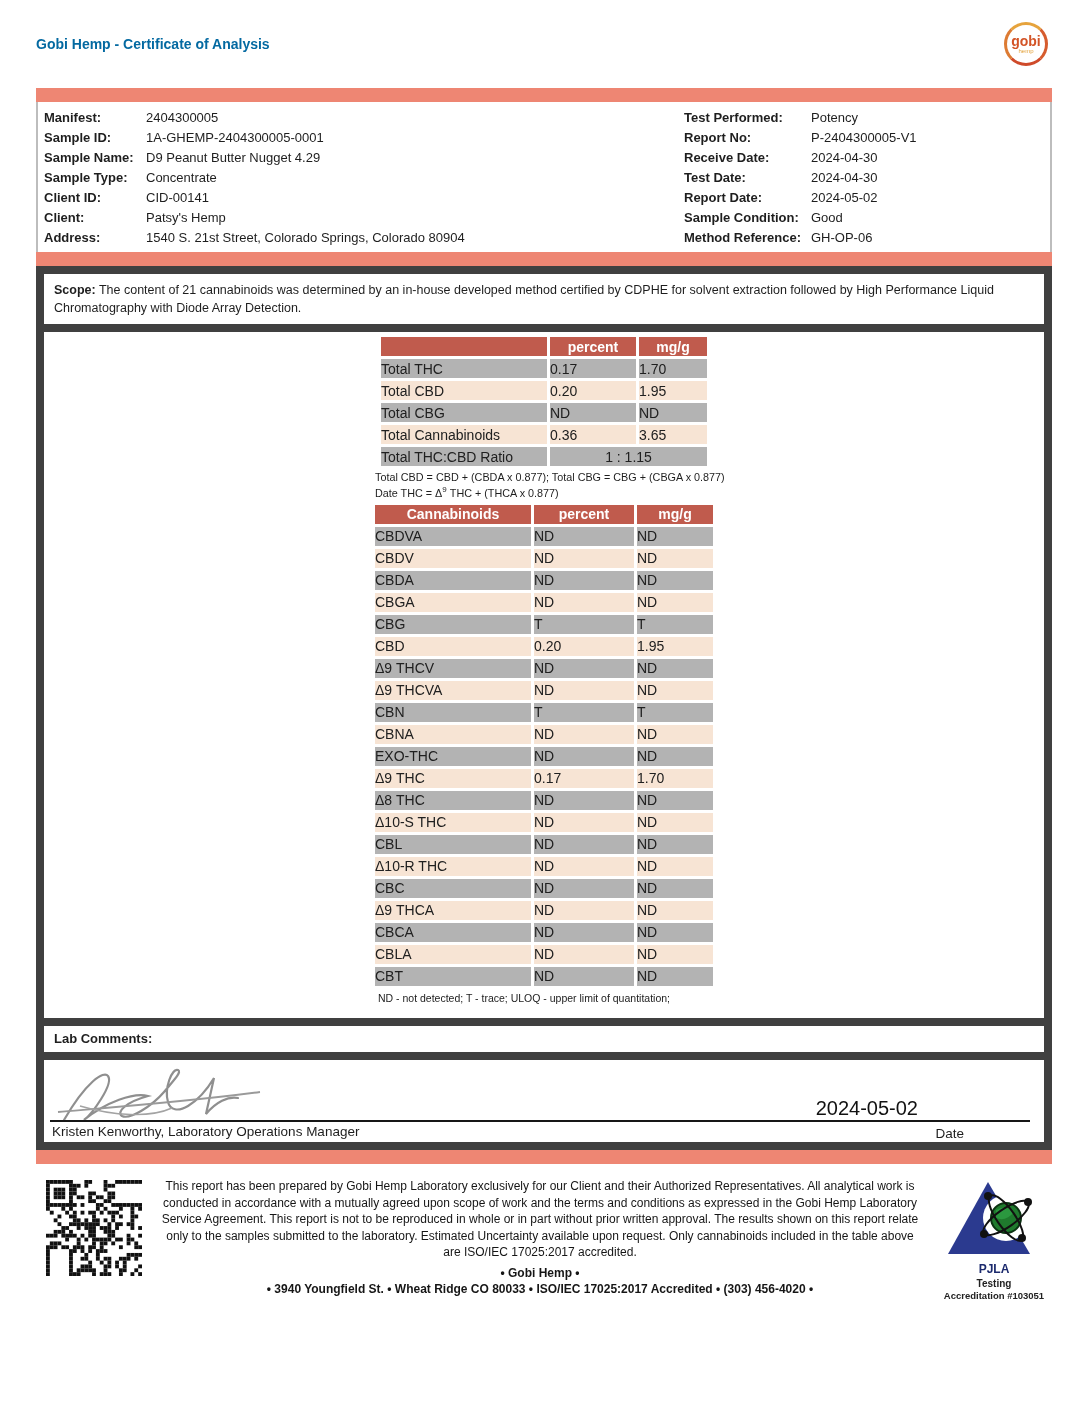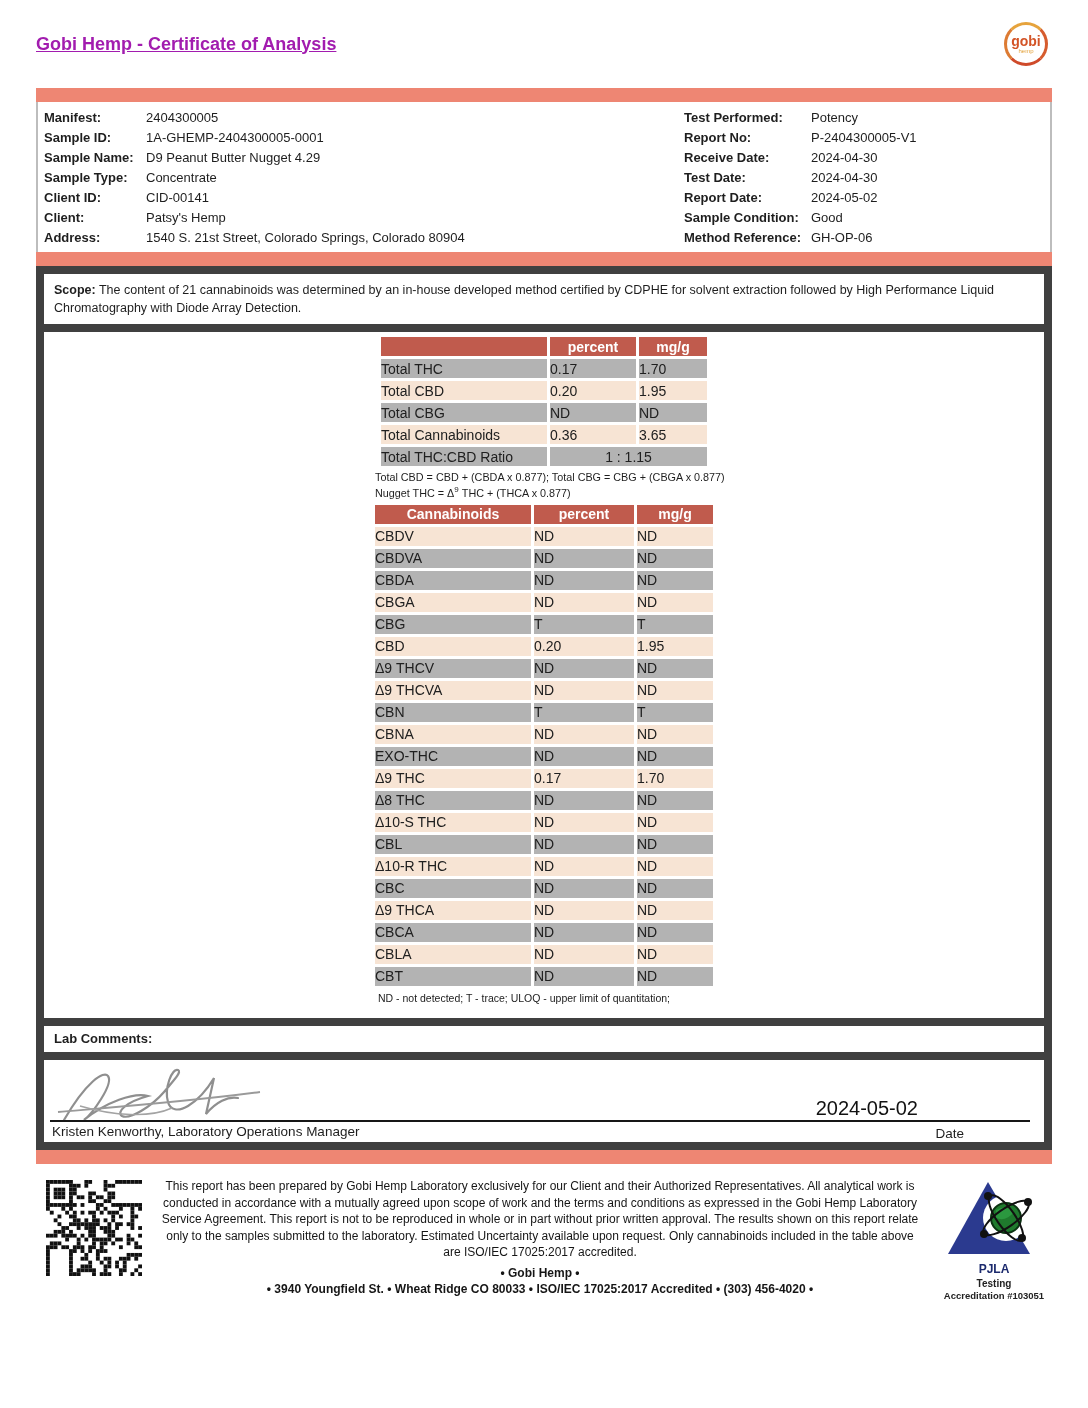--- a/index.html
+++ b/index.html
@@ -5,21 +5,21 @@
   html,body{margin:0;padding:0;}
   body{
     width:1088px;height:1408px;background:#ffffff;
     font-family:"Liberation Sans","DejaVu Sans",sans-serif;
     color:#1e1e1e;position:relative;overflow:hidden;
   }
   .page{margin:0 36px;width:1016px;}
 
   
   .hdr{height:88px;display:flex;align-items:center;justify-content:space-between;}
-  .title{font-size:18px;font-weight:bold;color:#a21caf;text-decoration:underline;}
+  .title{font-size:14px;font-weight:bold;color:#0369a1;}
   .logo{width:44px;height:44px;border-radius:50%;box-sizing:border-box;
     border:3px solid #e6a33c;border-bottom-color:#cf4a2a;border-left-color:#dd7b33;border-right-color:#d65c2e;
     display:flex;flex-direction:column;align-items:center;justify-content:center;margin-right:4px;}
   .logo .g{font-size:14px;font-weight:bold;color:#d35427;line-height:13px;}
   .logo .h{font-size:6px;color:#e3a23b;line-height:6px;}
 
   .bar{height:14px;background:#ee8673;}
 
   
   .info{display:flex;border-left:2px solid #bdbdbd;border-right:2px solid #bdbdbd;
@@ -195,41 +195,41 @@
             </tr>
             <tr>
               <td class="lbl c1 gray">Total THC:CBD Ratio</td>
               <td class="ctr gray" colspan="2">1 : 1.15</td>
             </tr>
           </tbody>
       </table>
 
       <div class="formulas">
         <div>Total CBD = CBD + (CBDA x 0.877); Total CBG = CBG + (CBGA x 0.877)</div>
-        <div><span>Nugget THC = Δ</span><sup>9</sup><span> THC + (THCA x 0.877)</span></div>
+        <div><span>Date THC = Δ</span><sup>9</sup><span> THC + (THCA x 0.877)</span></div>
       </div>
 
       <table class="coa" id="cann-table">
         <thead>
           <tr>
             <th class="c1">Cannabinoids</th>
             <th class="c2">percent</th>
             <th class="c3">mg/g</th>
           </tr>
         </thead>
         <tbody id="cann-tbody">
             <tr>
+              <td class="lbl c1 gray">CBDVA</td>
+              <td class="val c2 gray">ND</td>
+              <td class="val c3 gray">ND</td>
+            </tr>
+            <tr>
               <td class="lbl c1 peach">CBDV</td>
               <td class="val c2 peach">ND</td>
               <td class="val c3 peach">ND</td>
-            </tr>
-            <tr>
-              <td class="lbl c1 gray">CBDVA</td>
-              <td class="val c2 gray">ND</td>
-              <td class="val c3 gray">ND</td>
             </tr>
             <tr>
               <td class="lbl c1 gray">CBDA</td>
               <td class="val c2 gray">ND</td>
               <td class="val c3 gray">ND</td>
             </tr>
             <tr>
               <td class="lbl c1 peach">CBGA</td>
               <td class="val c2 peach">ND</td>
               <td class="val c3 peach">ND</td>

